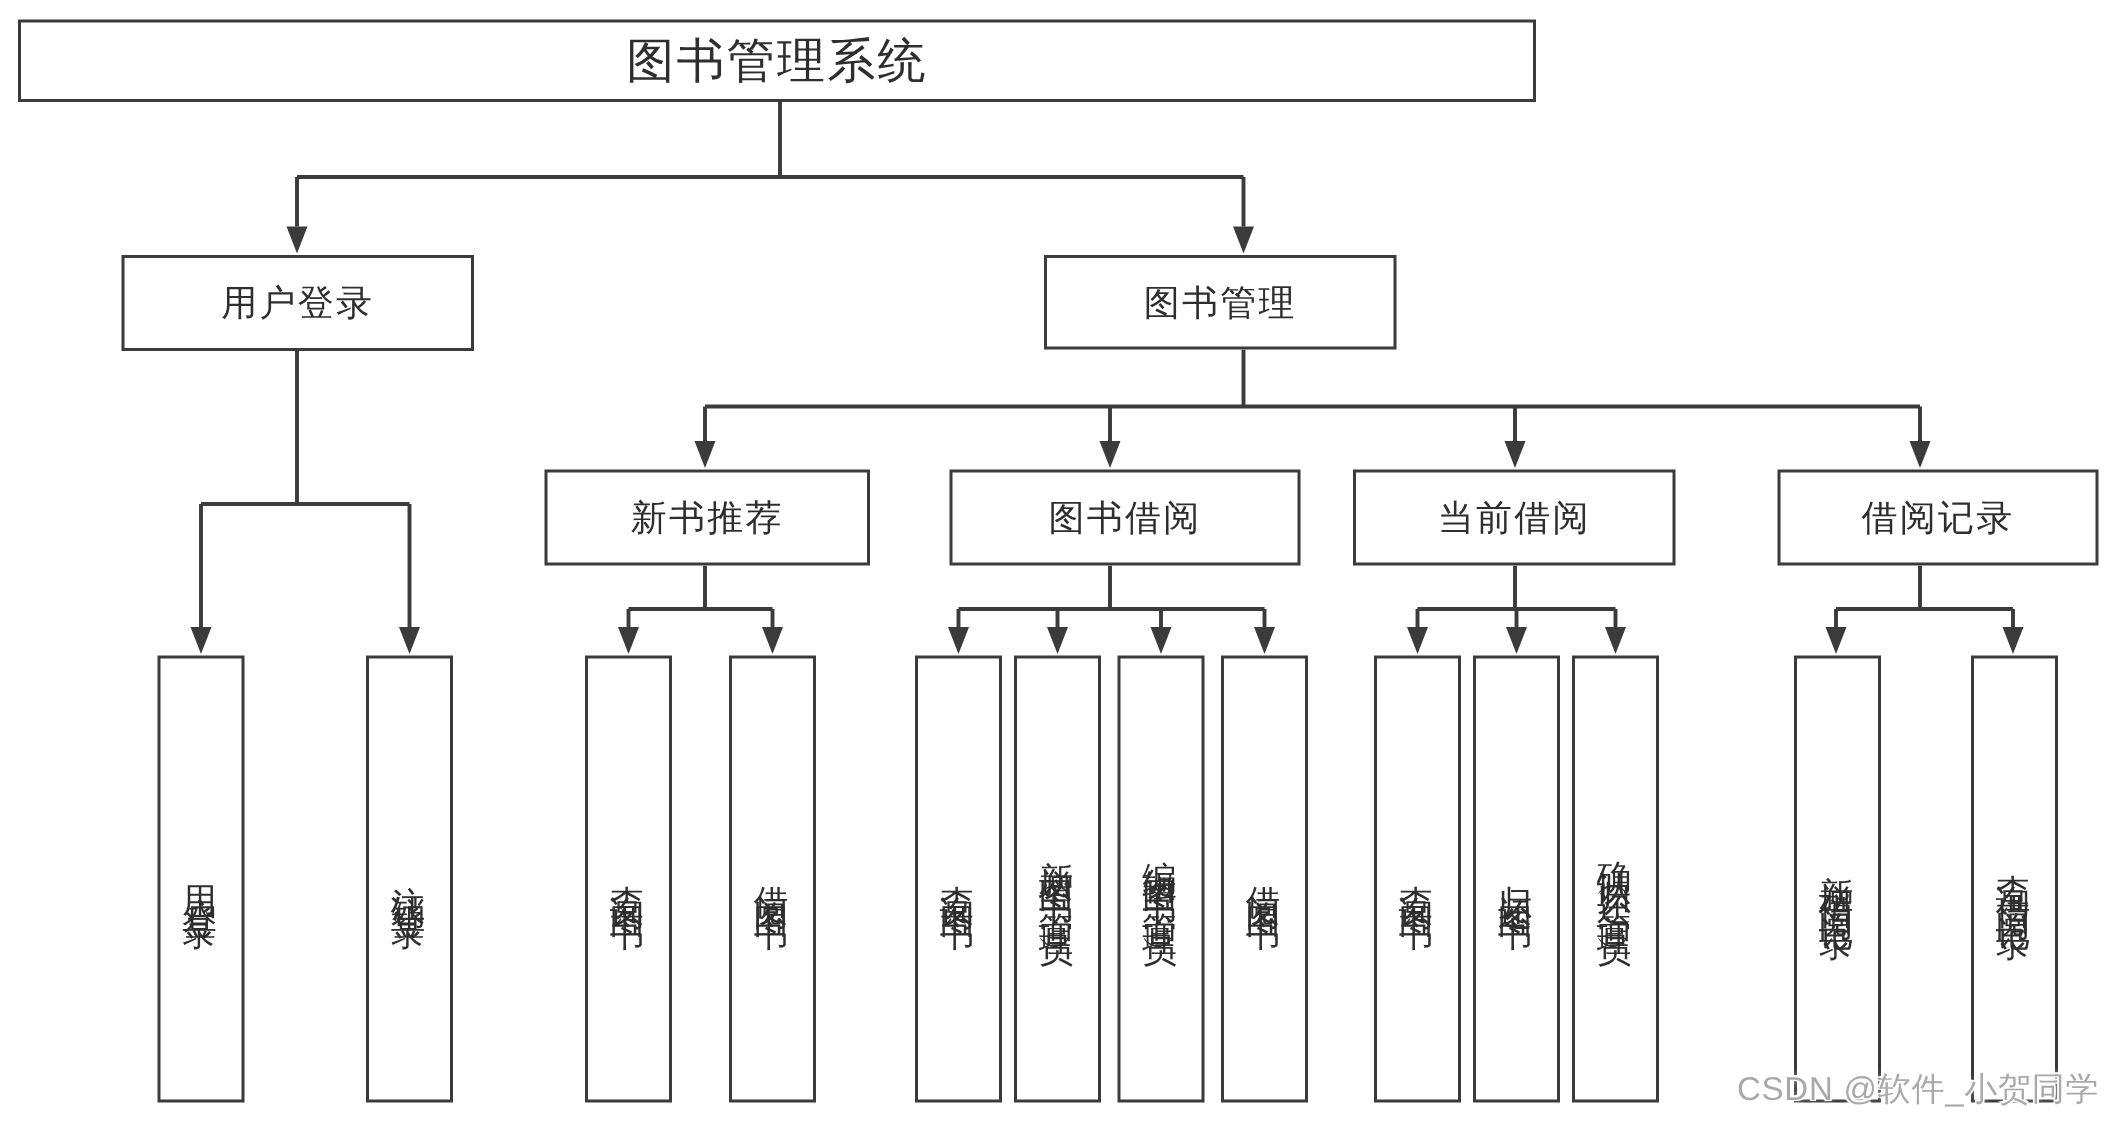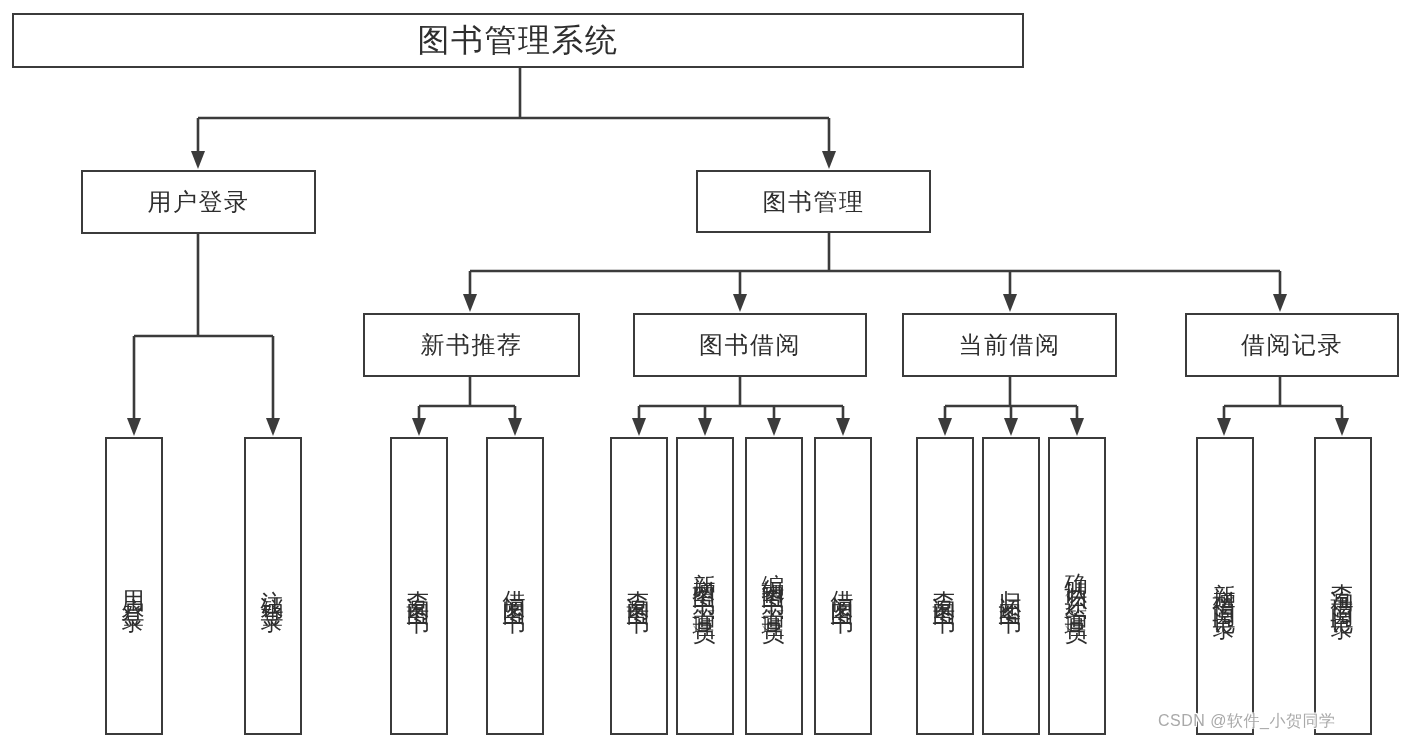--- a/index.html
+++ b/index.html
@@ -50,21 +50,21 @@
     align-items: center;
     justify-content: center;
     font-size: 23px;
     letter-spacing: 7px;
     color: #2e2e2e;
   }
   .watermark {
     position: absolute;
     left: 1158px;
     top: 711px;
-    font-size: 16px;
+    font-size: 22px;
     letter-spacing: 0.5px;
     color: #a9a9a9;
     z-index: 5;
     white-space: nowrap;
     text-shadow:
       -1px -1px 0 #ffffff, 1px -1px 0 #ffffff,
       -1px 1px 0 #ffffff, 1px 1px 0 #ffffff,
       0 0 5px #ffffff;
   }
 </style>

